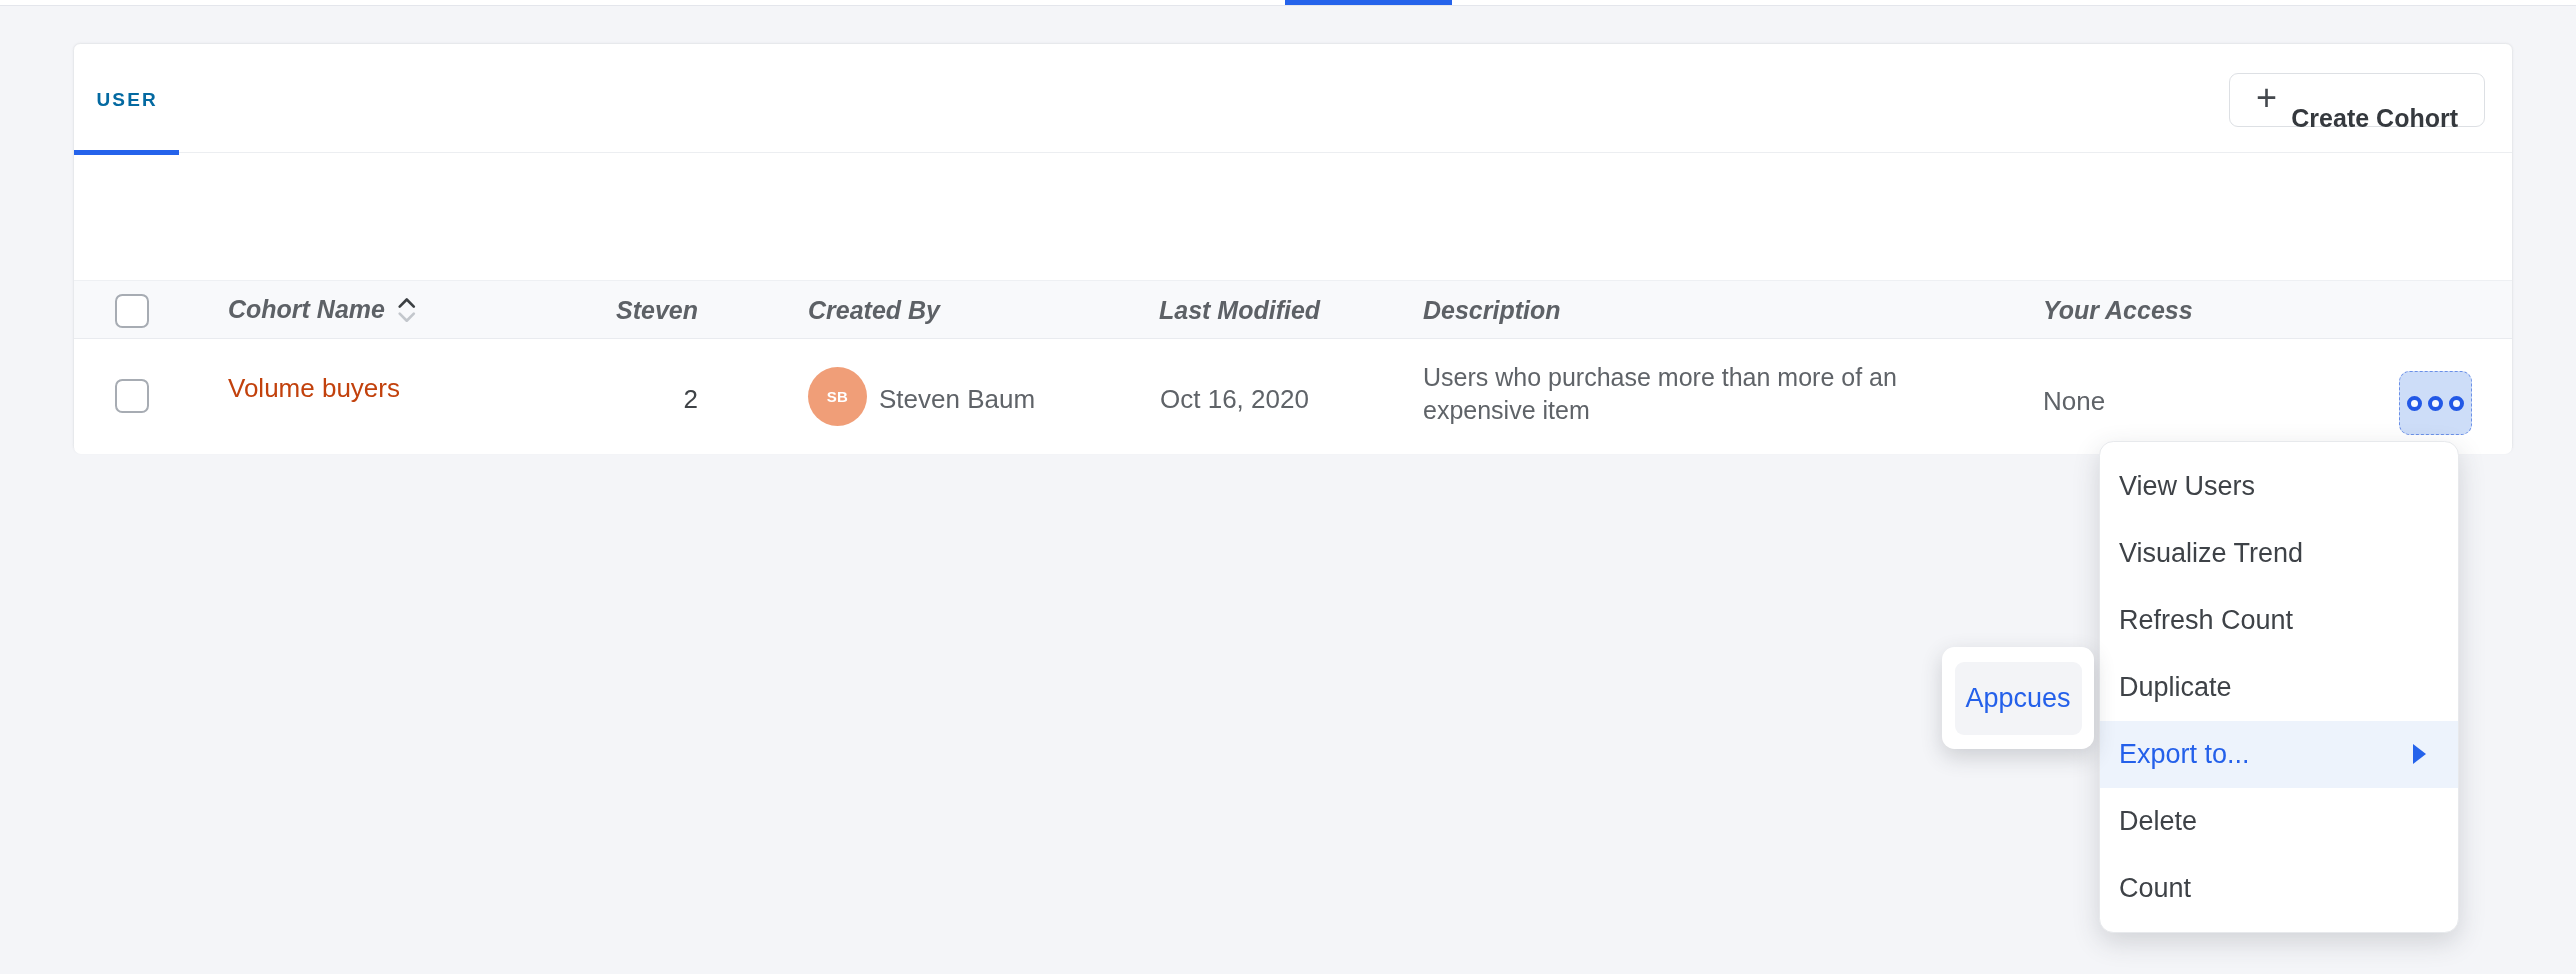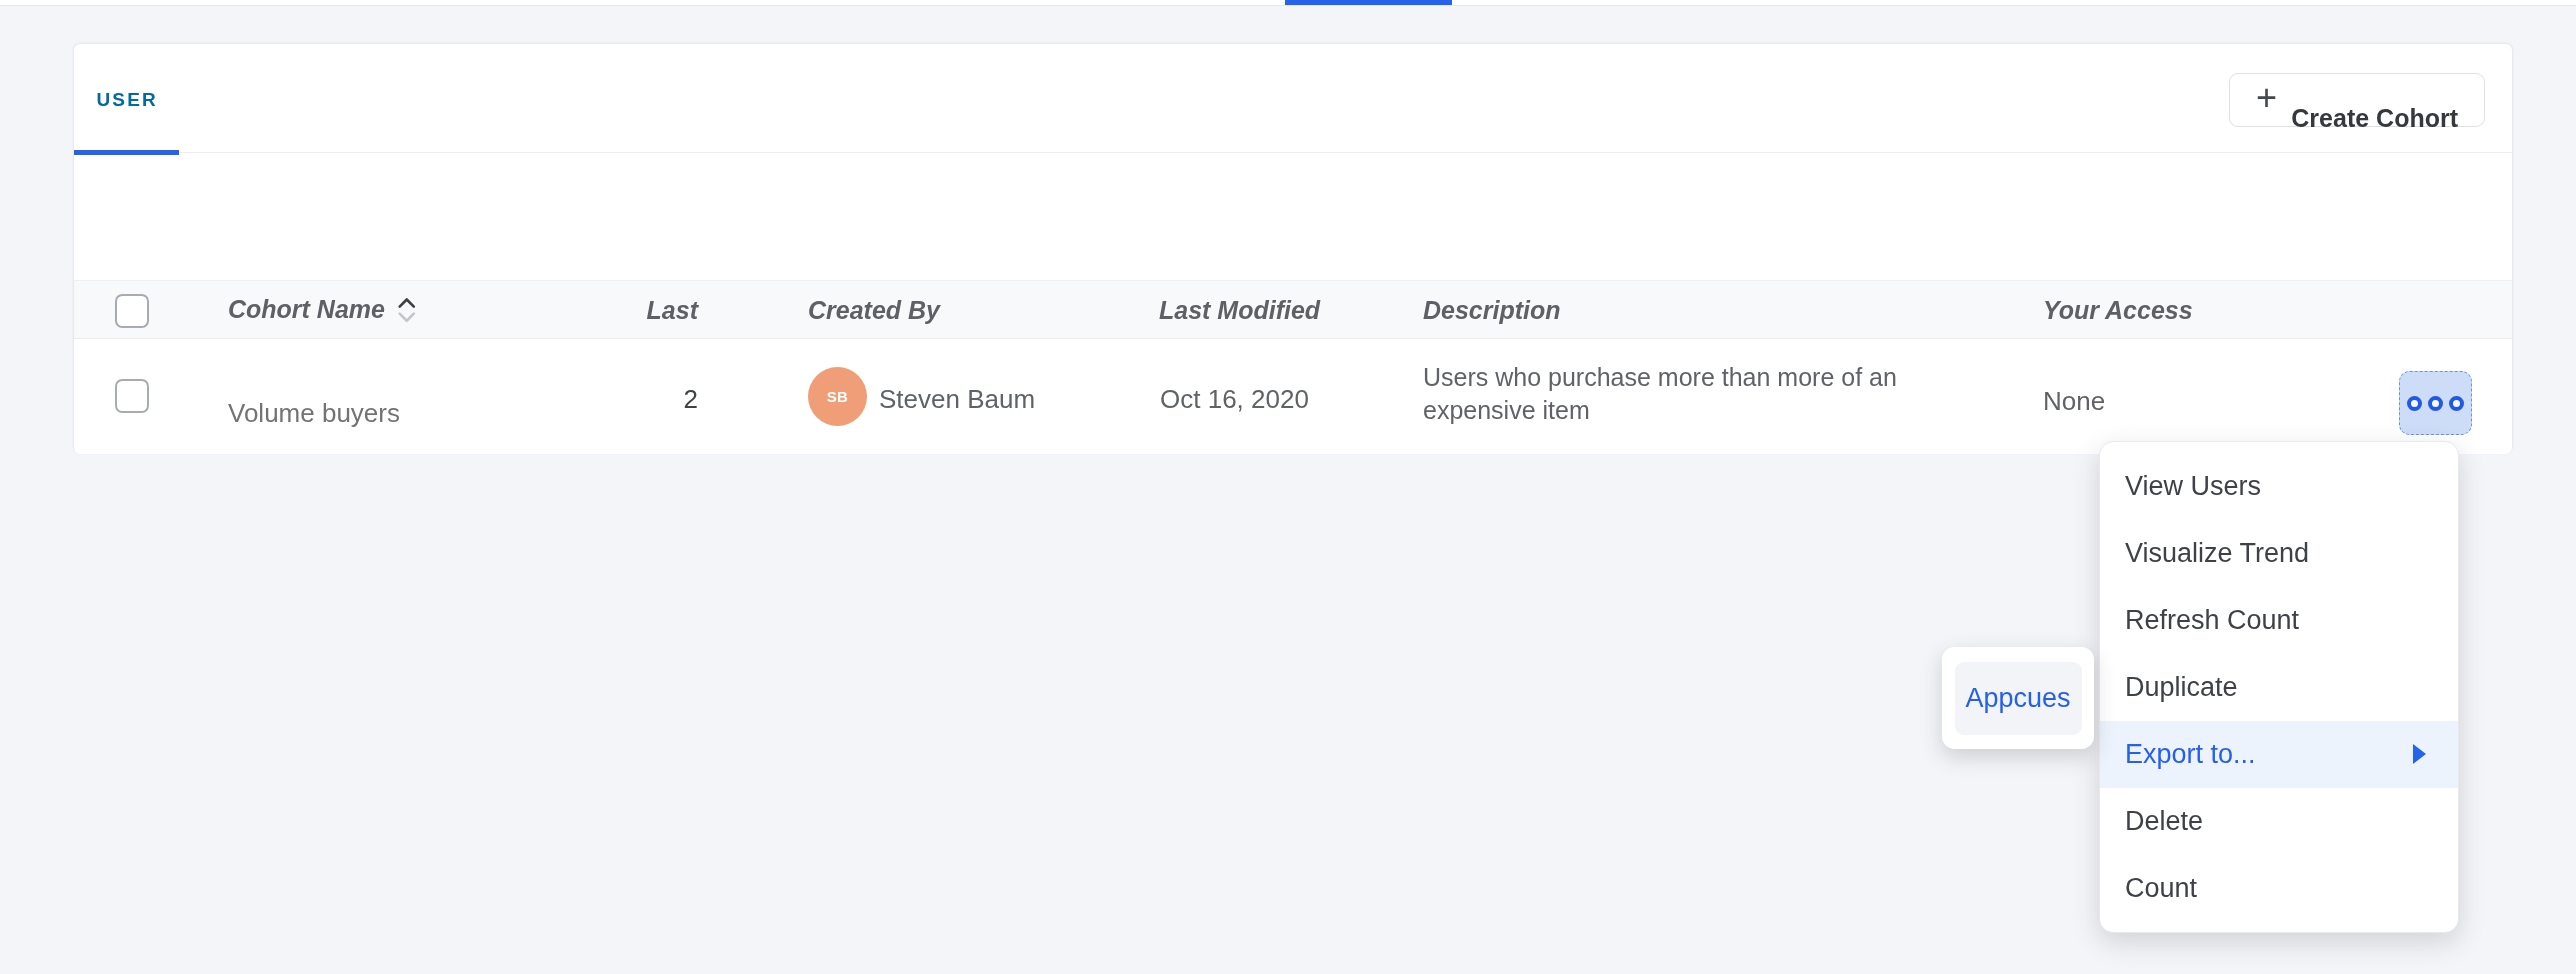--- a/index.html
+++ b/index.html
@@ -84,21 +84,21 @@
   .h-count { left:502px; width:122px; text-align:right; }
   .h-createdby { left:734px; }
   .h-modified { left:1085px; }
   .h-desc { left:1349px; }
   .h-access { left:1969px; }
 
   
   .trow { position:absolute; left:0; top:295px; width:100%; height:115px; background:#fff; border-radius:0 0 7.2px 7.2px; }
   .cb-row { left:41px; top:40px; }
   .cell { position:absolute; font-size:26px; color:#5f6368; white-space:nowrap; }
-  .c-name { left:154px; top:59px; color:#737373; cursor:pointer; }
+  .c-name { left:154px; top:34px; color:#c2410c; cursor:pointer; }
   .c-count { left:502px; top:45px; width:122px; text-align:right; color:#3f4347; }
   .avatar {
     position:absolute; left:734px; top:28px; width:59px; height:59px; border-radius:50%;
     display:flex; align-items:center; justify-content:center;
     color:#fff; font-size:15px; font-weight:700; letter-spacing:0.4px;
   }
   .c-createdby { left:805px; top:45px; }
   .c-modified { left:1086px; top:45px; }
   .c-desc { left:1349px; top:21.5px; width:519px; font-size:25px; line-height:33px; white-space:normal; }
   .c-access { left:1969px; top:47px; }
@@ -111,21 +111,21 @@
 
   
   .menu {
     position:absolute; left:2099px; top:441px; width:360px; height:492px;
     background:#fff; border:0.9px solid #e7e9ec; border-radius:14.3px;
     box-shadow:0 9px 27px rgba(50,55,65,.18);
     padding:10.7px 0; z-index:20;
   }
   .menu-item {
     position:relative; height:67px; display:flex; align-items:center;
-    padding-left:25px; font-size:27px; color:#3e4247; cursor:pointer; white-space:nowrap;
+    padding-left:19px; font-size:27px; color:#3e4247; cursor:pointer; white-space:nowrap;
   }
   .menu-item.hl { background:#edf3fc; color:#2460ea; }
   .sub-arrow {
     position:absolute; right:32px; top:50%; transform:translateY(-50%);
     width:0; height:0; border-top:10px solid transparent; border-bottom:10px solid transparent;
     border-left:13.4px solid #2563eb;
   }
 
   
   .submenu {
@@ -186,21 +186,21 @@
 
   <div class="thead">
     <div class="checkbox cb-head"></div>
     <span class="hcell h-name">
       <span>Cohort Name</span>
       <svg class="sort-icon" width="21.5" height="30" viewBox="0 0 24 34">
         <polyline points="4,13 12,5 20,13" fill="none" stroke="#3c4043" stroke-width="3" stroke-linecap="round" stroke-linejoin="round"></polyline>
         <polyline points="4,21 12,29 20,21" fill="none" stroke="#c3c7cc" stroke-width="3" stroke-linecap="round" stroke-linejoin="round"></polyline>
       </svg>
     </span>
-    <span class="hcell h-count">Last</span>
+    <span class="hcell h-count">Steven</span>
     <span class="hcell h-createdby">Created By</span>
     <span class="hcell h-modified">Last Modified</span>
     <span class="hcell h-desc">Description</span>
     <span class="hcell h-access">Your Access</span>
   </div>
 
   <div class="trow">
     <div class="checkbox cb-row"></div>
     <span class="cell c-name">Volume buyers</span>
     <span class="cell c-count">2</span>

